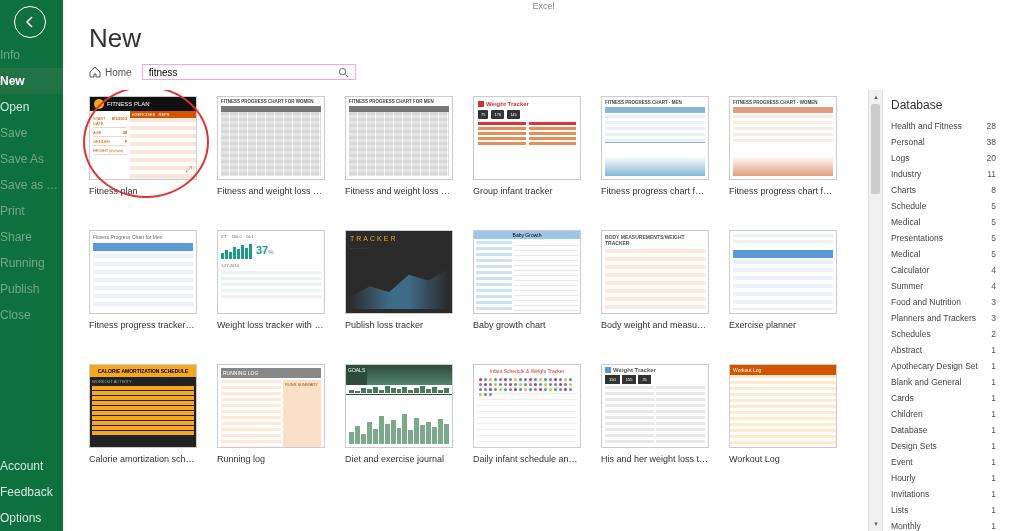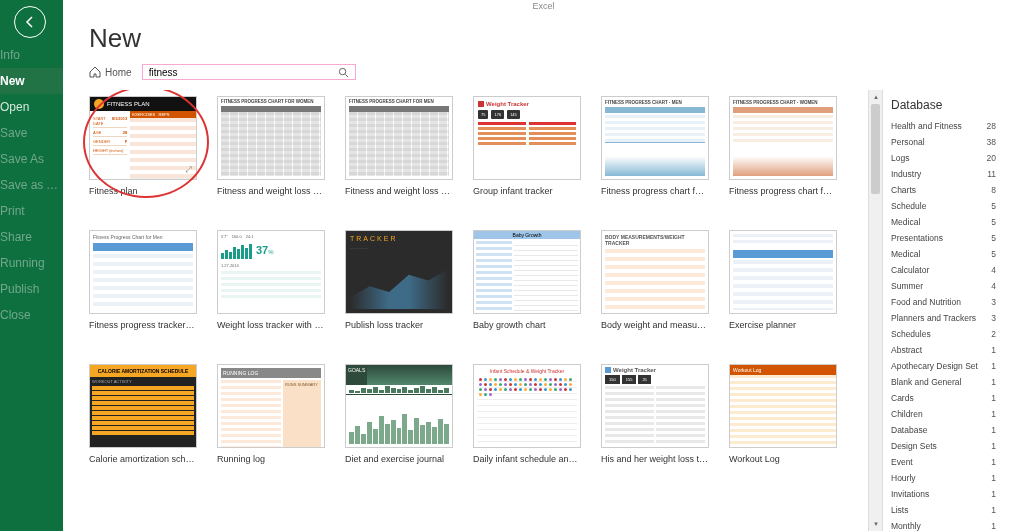--- a/index.html
+++ b/index.html
@@ -158,20 +158,25 @@
       <div class="side-item dim">Save</div>
       <div class="side-item dim">Save As</div>
       <div class="side-item dim">Save as Adobe PDF</div>
       <div class="side-item dim">Print</div>
       <div class="side-item dim">Share</div>
       <div class="side-item dim">Running</div>
       <div class="side-item dim">Publish</div>
       <div class="side-item dim">Close</div>
     </div>
   <div class="side-spacer"></div>
+  <div id="side-bot">
+      <div class="side-item">Account</div>
+      <div class="side-item">Feedback</div>
+      <div class="side-item">Options</div>
+    </div>
 </div>
 
 <div class="main">
   <div class="app-title">Excel</div>
   <div class="page-title">New</div>
   <div class="search-row">
     <div class="home-link">
       <svg viewBox="0 0 12 12">
           <path d="M1 6 L6 1 L11 6 L11 11 L7 11 L7 8 L5 8 L5 11 L1 11 Z" fill="none" stroke="#555" stroke-width="1"></path>
         </svg>

